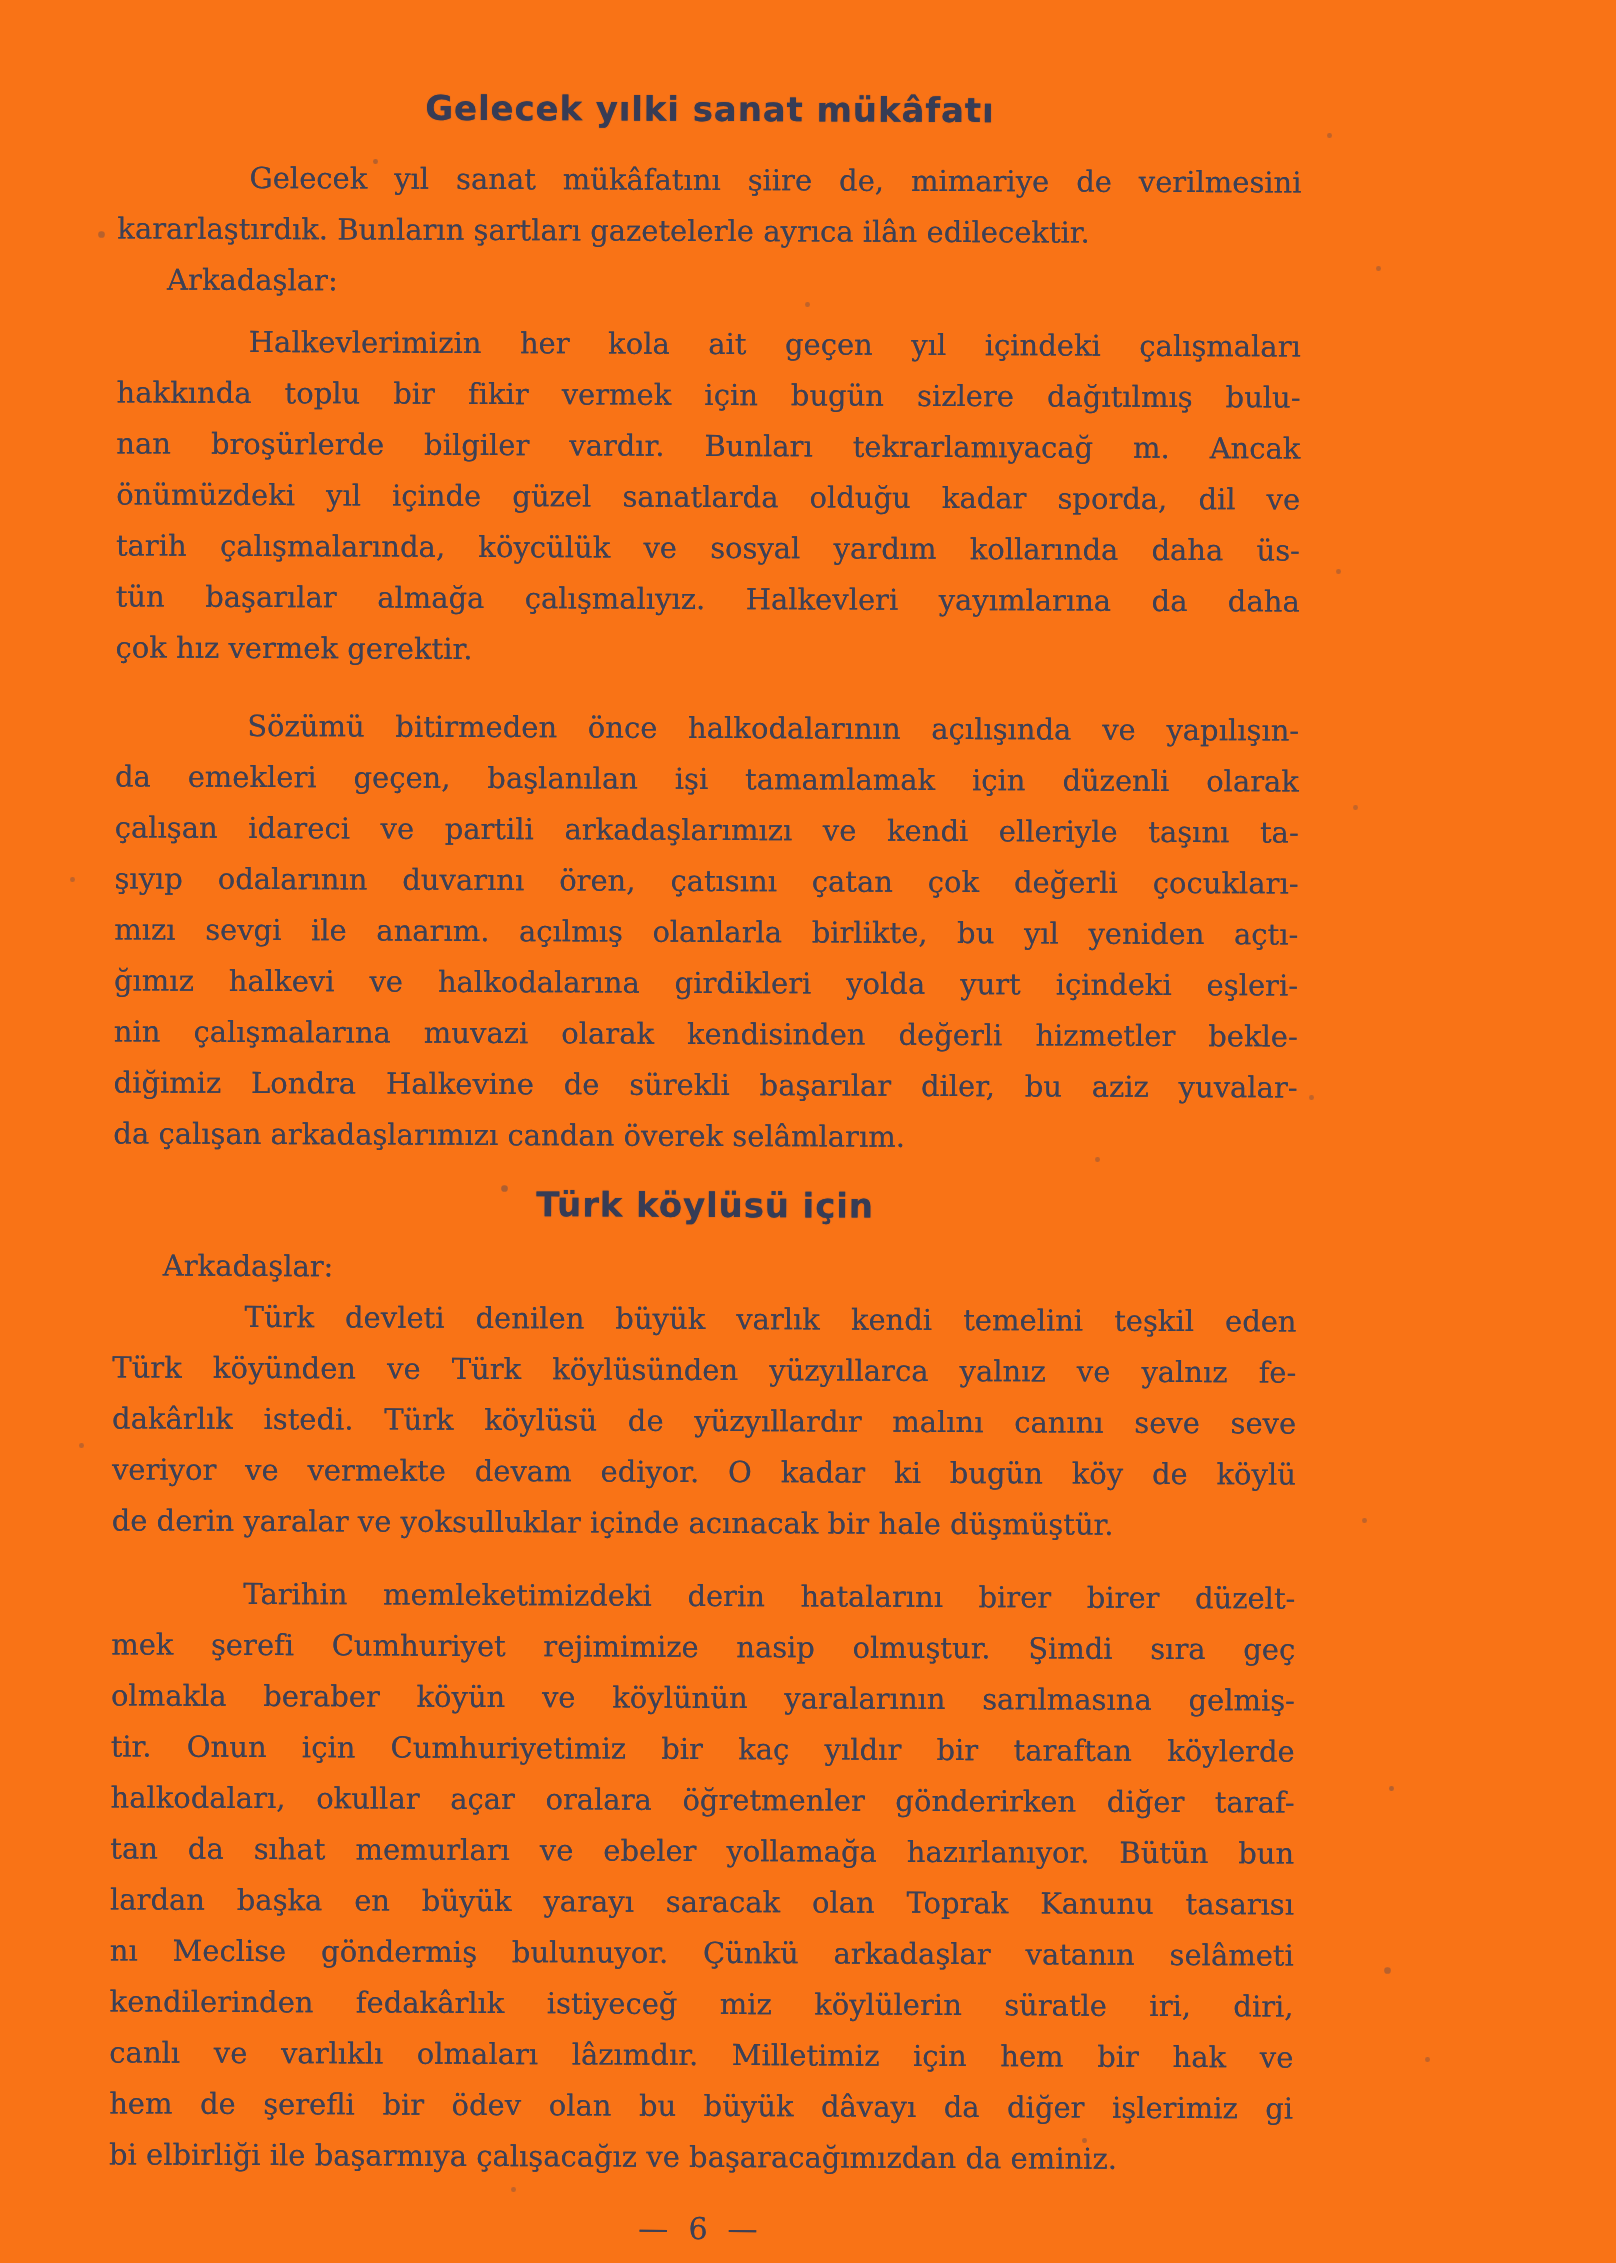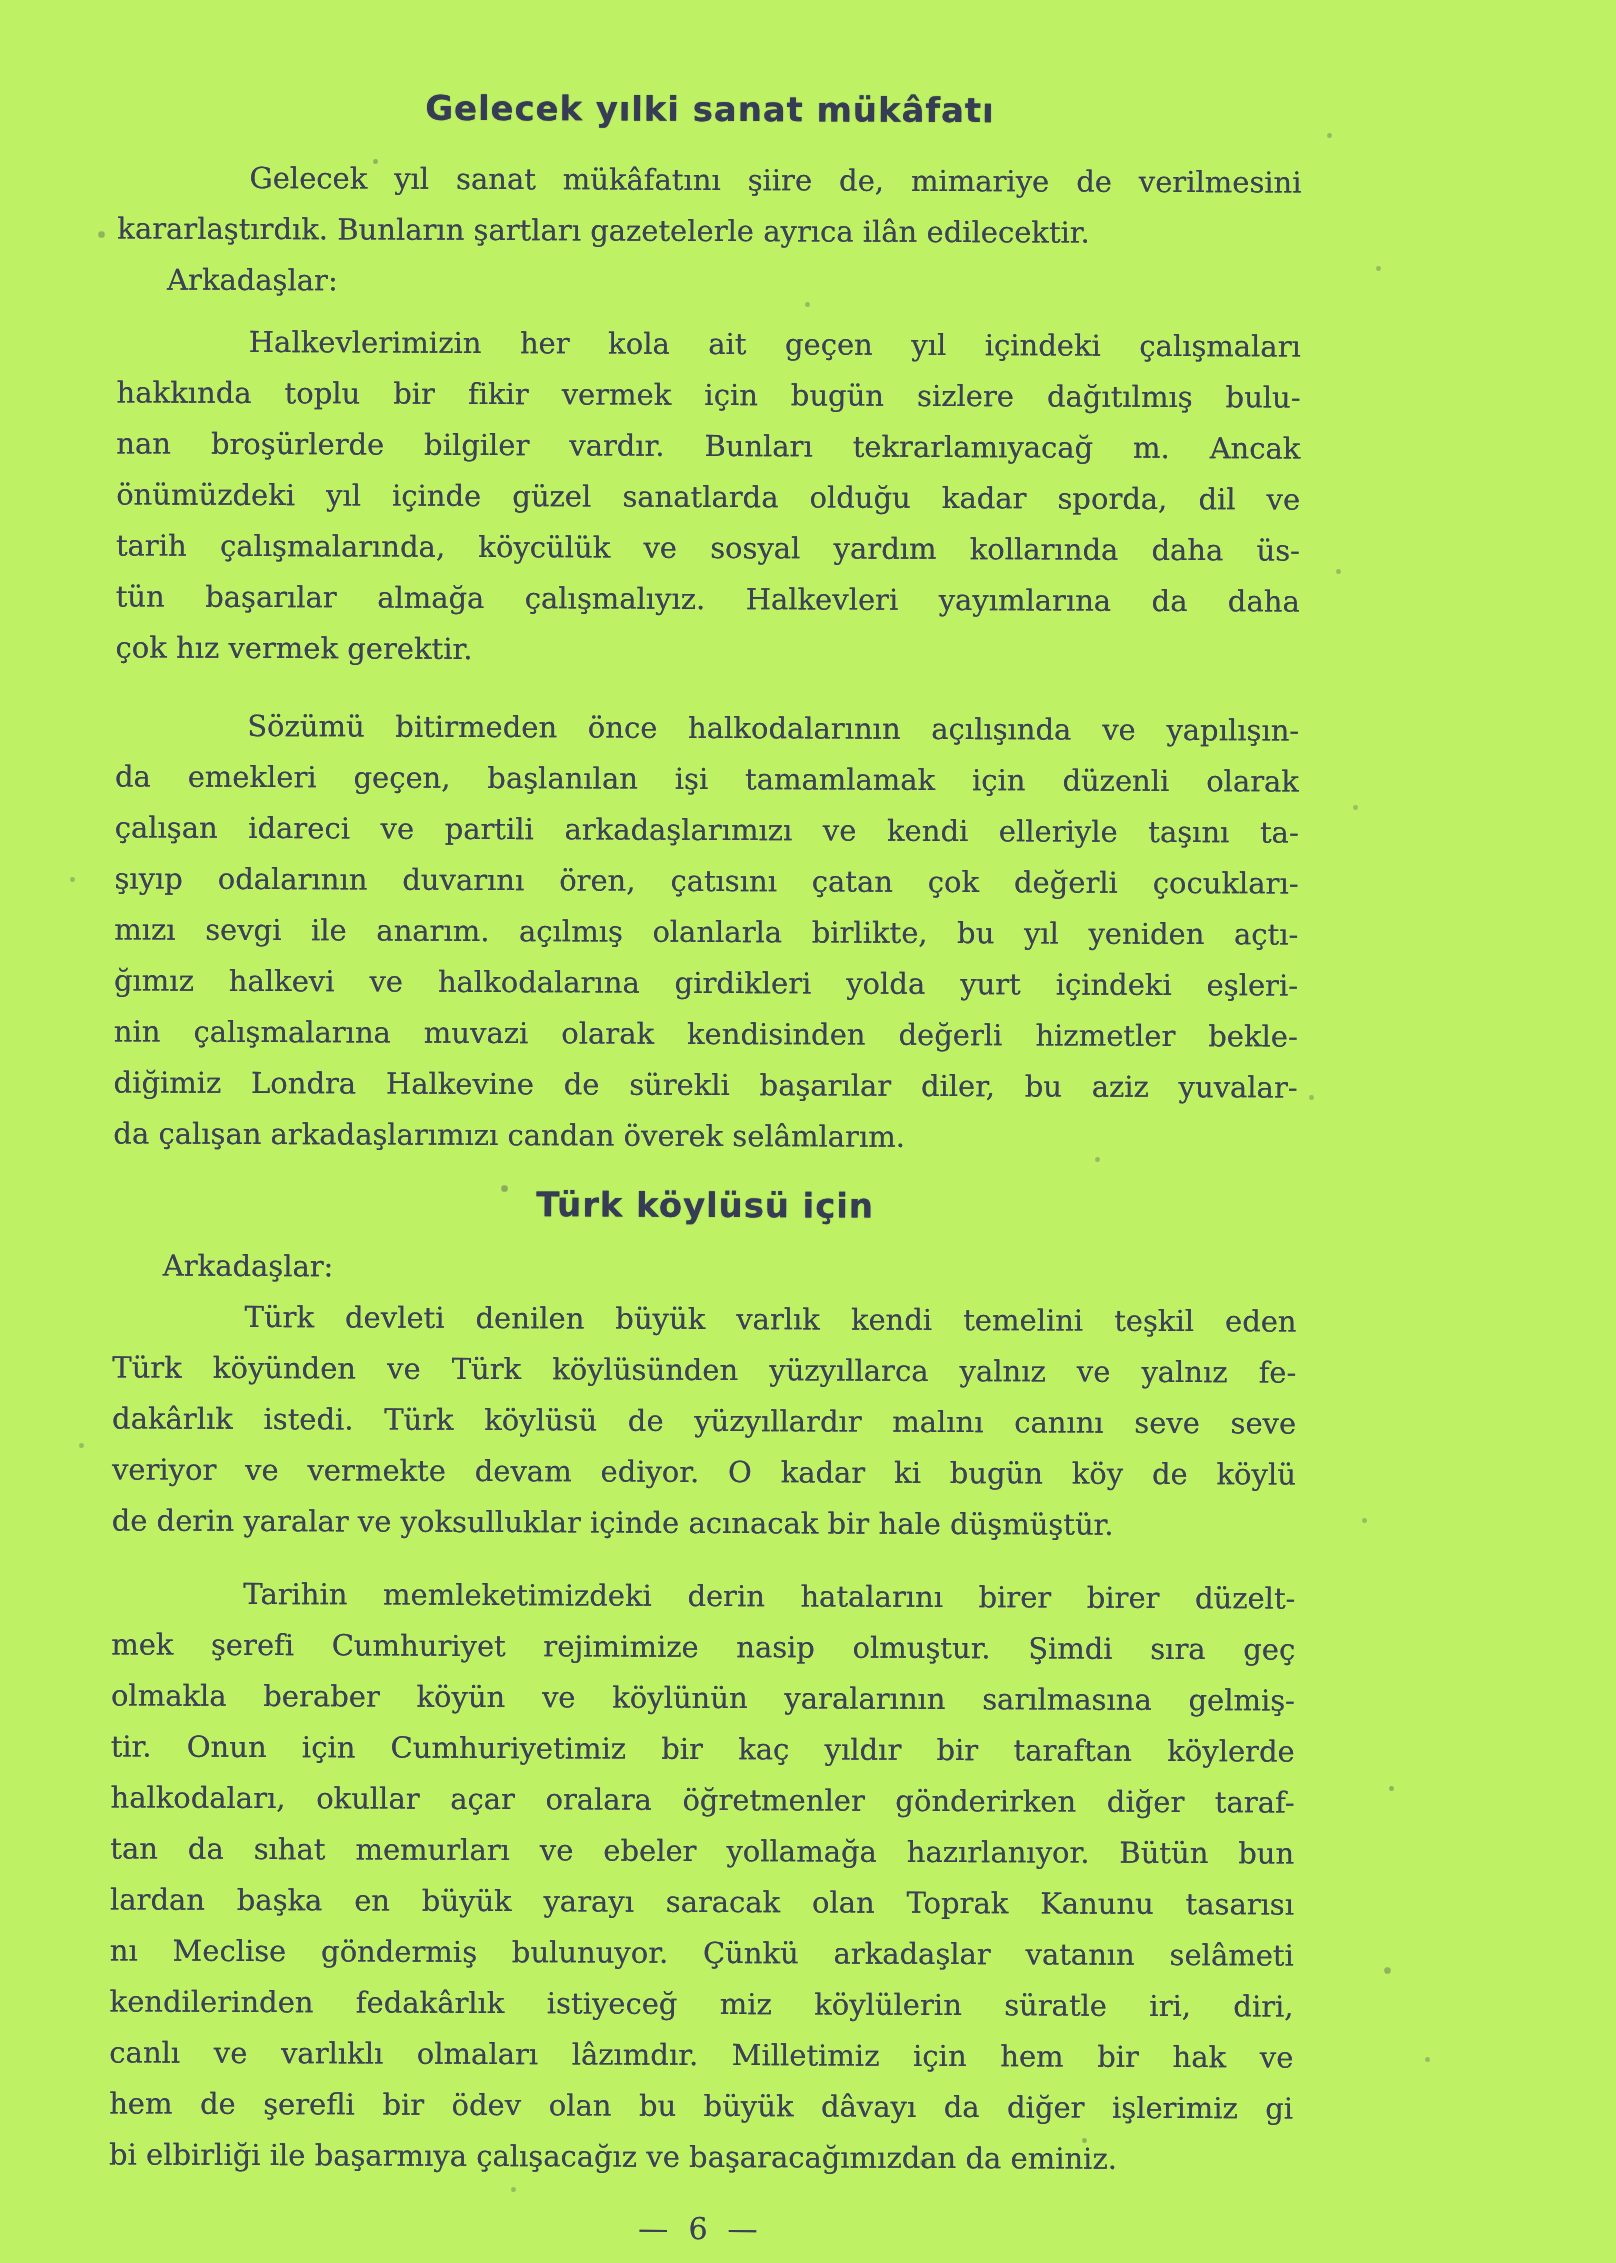--- a/index.html
+++ b/index.html
@@ -1,21 +1,21 @@
 <!DOCTYPE html>
 <html lang="tr" style="font-size:14.3px"><head>
 <meta charset="utf-8">
 <style>
   html, body { margin: 0; padding: 0; background: #e8e8e6; }
   .page {
     position: relative;
     width: 1616px;
     height: 2263px;
     margin: 0 auto;
-    background: #bef264;
+    background: #f97316;
     box-sizing: border-box;
     padding: 82px 314px 0 118px;
     overflow: hidden;
     color: #3d4156;
     font-family: "DejaVu Serif", "Liberation Serif", serif;
   }
   .ink {
     transform: rotate(0.25deg);
     transform-origin: 50% 0;
   }

